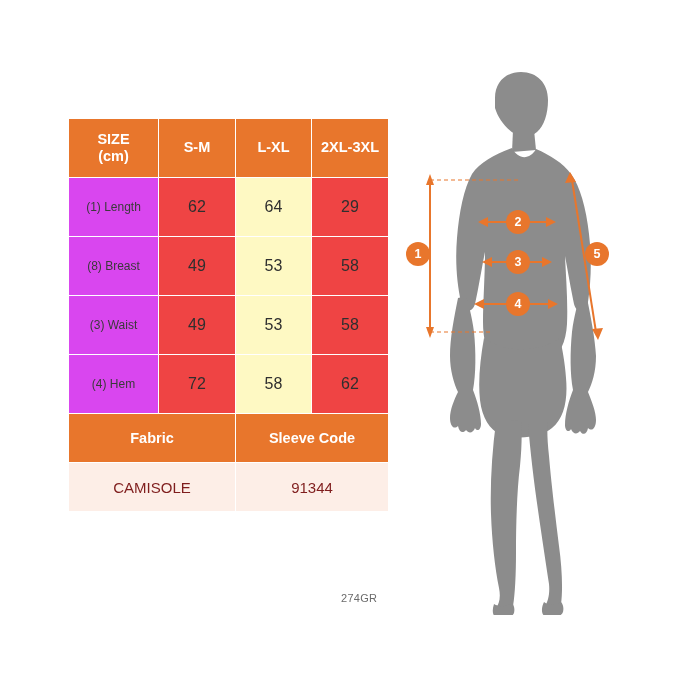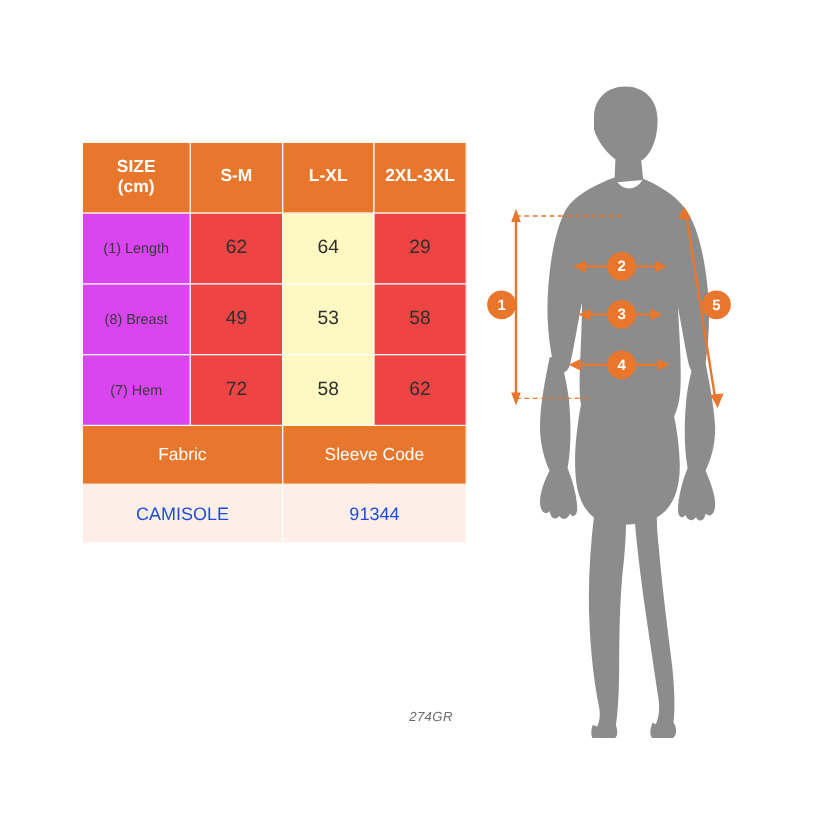--- a/index.html
+++ b/index.html
@@ -56,43 +56,42 @@
     font-size: 16px;
     height: 56px;
   }
   .val-cell.alt {
     background: #fef9c3;
   }
   .foot-hdr {
     background: #e8762c;
     color: #ffffff;
     font-size: 14.5px;
-    font-weight: normal;
+    font-weight: bold;
     height: 46px;
   }
   .foot-val {
     background: #fdeee7;
-    color: #1d4ed8;
+    color: #7f1d1d;
     font-size: 15px;
     height: 46px;
   }
   .col-a { width: 90px; }
   .col-b { width: 77px; }
   .col-c { width: 76px; }
   .col-d { width: 77px; }
 
   
   #code-label {
     position: absolute;
     left: 341px;
     top: 592px;
     font-size: 11px;
     color: #6b6b6b;
     letter-spacing: 0.3px;
-    font-style: italic;
   }
 
   
   #figure-area {
     position: absolute;
     left: 400px;
     top: 70px;
     width: 270px;
     height: 545px;
   }
@@ -151,21 +150,27 @@
         <td class="val-cell alt">64</td>
         <td class="val-cell">29</td>
       </tr>
       <tr>
         <td class="lbl-cell">(8) Breast</td>
         <td class="val-cell">49</td>
         <td class="val-cell alt">53</td>
         <td class="val-cell">58</td>
       </tr>
       <tr>
-        <td class="lbl-cell">(7) Hem</td>
+        <td class="lbl-cell">(3) Waist</td>
+        <td class="val-cell">49</td>
+        <td class="val-cell alt">53</td>
+        <td class="val-cell">58</td>
+      </tr>
+      <tr>
+        <td class="lbl-cell">(4) Hem</td>
         <td class="val-cell">72</td>
         <td class="val-cell alt">58</td>
         <td class="val-cell">62</td>
       </tr>
       <tr>
         <td class="foot-hdr" colspan="2">Fabric</td>
         <td class="foot-hdr" colspan="2">Sleeve Code</td>
       </tr>
       <tr>
         <td class="foot-val" colspan="2">CAMISOLE</td>

